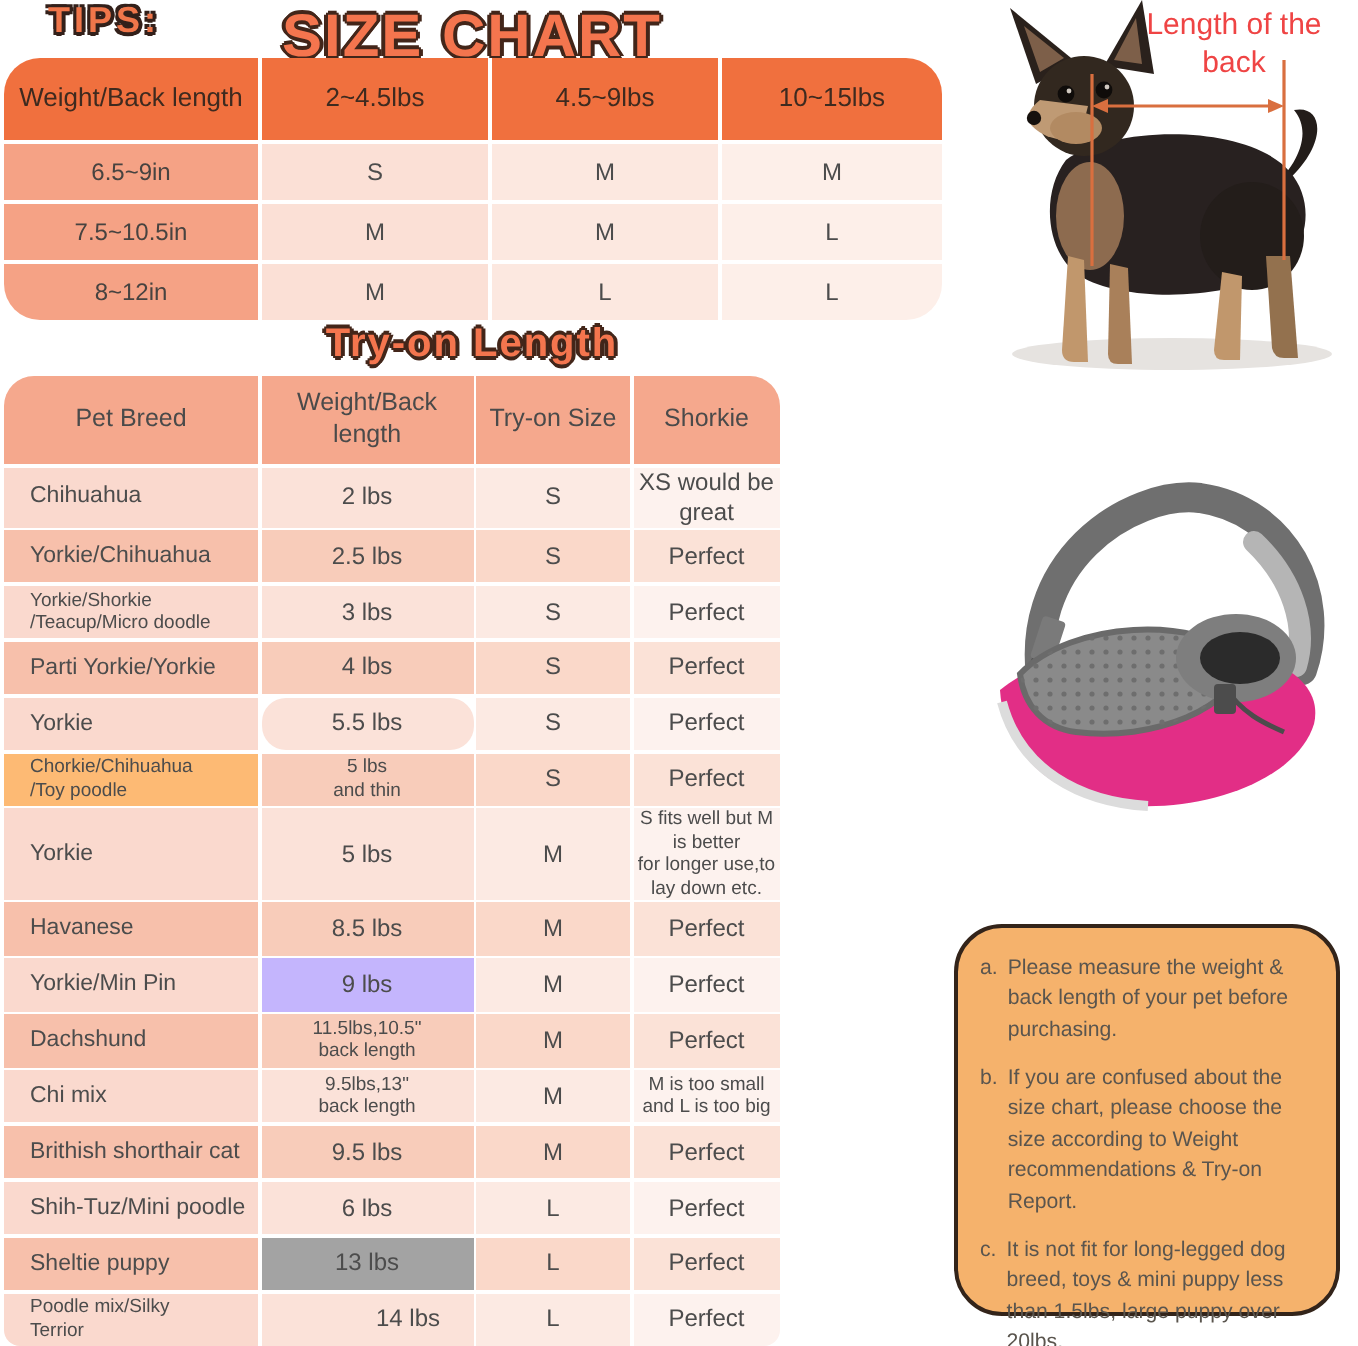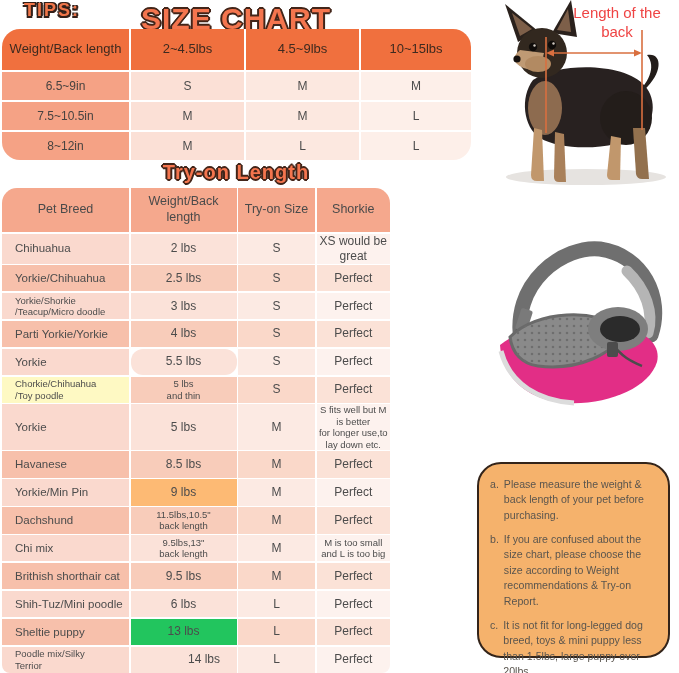--- a/index.html
+++ b/index.html
@@ -98,37 +98,37 @@
       <div class="cell " style="background: rgb(252, 234, 227);">S</div>
       <div class="cell " style="background: rgb(253, 242, 238);">Perfect</div>
       <div class="cell breed" style="background: rgb(247, 192, 171);">Parti Yorkie/Yorkie</div>
       <div class="cell " style="background: rgb(248, 204, 186);">4 lbs</div>
       <div class="cell " style="background: rgb(250, 216, 201);">S</div>
       <div class="cell " style="background: rgb(251, 226, 215);">Perfect</div>
       <div class="cell breed" style="background: rgb(250, 217, 206);">Yorkie</div>
       <div class="cell " style="background: rgb(251, 226, 217); border-radius: 12px;">5.5 lbs</div>
       <div class="cell " style="background: rgb(252, 234, 227);">S</div>
       <div class="cell " style="background: rgb(253, 242, 238);">Perfect</div>
-      <div class="cell breed small" style="background: #fef9c3;">Chorkie/Chihuahua
+      <div class="cell breed small" style="background: #fdba74;">Chorkie/Chihuahua
 /Toy poodle</div>
       <div class="cell  small" style="background: rgb(248, 204, 186);">5 lbs
 and thin</div>
       <div class="cell " style="background: rgb(250, 216, 201);">S</div>
       <div class="cell " style="background: rgb(251, 226, 215);">Perfect</div>
       <div class="cell breed" style="background: rgb(250, 217, 206);">Yorkie</div>
       <div class="cell " style="background: rgb(251, 226, 217);">5 lbs</div>
       <div class="cell " style="background: rgb(252, 234, 227);">M</div>
       <div class="cell  small" style="background: rgb(253, 242, 238);">S fits well but M is better
 for longer use,to lay down etc.</div>
       <div class="cell breed" style="background: rgb(247, 192, 171);">Havanese</div>
       <div class="cell " style="background: rgb(248, 204, 186);">8.5 lbs</div>
       <div class="cell " style="background: rgb(250, 216, 201);">M</div>
       <div class="cell " style="background: rgb(251, 226, 215);">Perfect</div>
       <div class="cell breed" style="background: rgb(250, 217, 206);">Yorkie/Min Pin</div>
-      <div class="cell " style="background: #fdba74;">9 lbs</div>
+      <div class="cell " style="background: #c4b5fd;">9 lbs</div>
       <div class="cell " style="background: rgb(252, 234, 227);">M</div>
       <div class="cell " style="background: rgb(253, 242, 238);">Perfect</div>
       <div class="cell breed" style="background: rgb(247, 192, 171);">Dachshund</div>
       <div class="cell  small" style="background: rgb(248, 204, 186);">11.5lbs,10.5"
 back length</div>
       <div class="cell " style="background: rgb(250, 216, 201);">M</div>
       <div class="cell " style="background: rgb(251, 226, 215);">Perfect</div>
       <div class="cell breed" style="background: rgb(250, 217, 206);">Chi mix</div>
       <div class="cell  small" style="background: rgb(251, 226, 217);">9.5lbs,13"
 back length</div>
@@ -137,21 +137,21 @@
 and L is too big</div>
       <div class="cell breed" style="background: rgb(247, 192, 171);">Brithish shorthair cat</div>
       <div class="cell " style="background: rgb(248, 204, 186);">9.5 lbs</div>
       <div class="cell " style="background: rgb(250, 216, 201);">M</div>
       <div class="cell " style="background: rgb(251, 226, 215);">Perfect</div>
       <div class="cell breed" style="background: rgb(250, 217, 206);">Shih-Tuz/Mini poodle</div>
       <div class="cell " style="background: rgb(251, 226, 217);">6 lbs</div>
       <div class="cell " style="background: rgb(252, 234, 227);">L</div>
       <div class="cell " style="background: rgb(253, 242, 238);">Perfect</div>
       <div class="cell breed" style="background: rgb(247, 192, 171);">Sheltie puppy</div>
-      <div class="cell " style="background: #22c55e; text-align: center;">13 lbs</div>
+      <div class="cell " style="background: #a3a3a3; text-align: center;">13 lbs</div>
       <div class="cell " style="background: rgb(250, 216, 201);">L</div>
       <div class="cell " style="background: rgb(251, 226, 215);">Perfect</div>
       <div class="cell breed small" style="background: rgb(250, 217, 206);">Poodle mix/Silky
 Terrior</div>
       <div class="cell " style="background: rgb(251, 226, 217); padding-left: 41px;">14 lbs</div>
       <div class="cell " style="background: rgb(252, 234, 227);">L</div>
       <div class="cell " style="background: rgb(253, 242, 238);">Perfect</div>
     </div>
 
   <div id="dogFigure">

